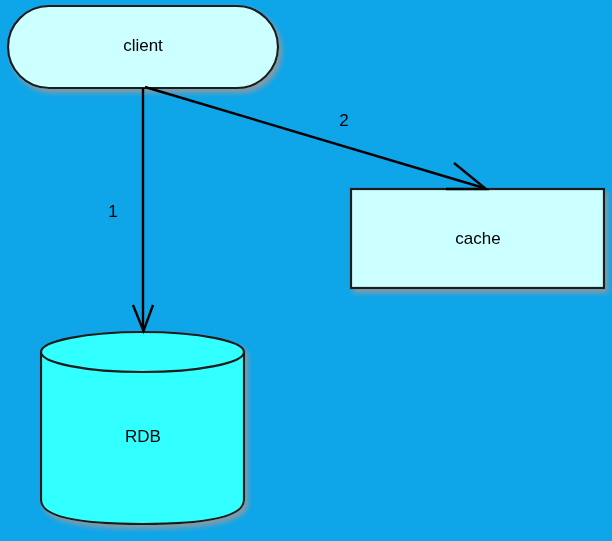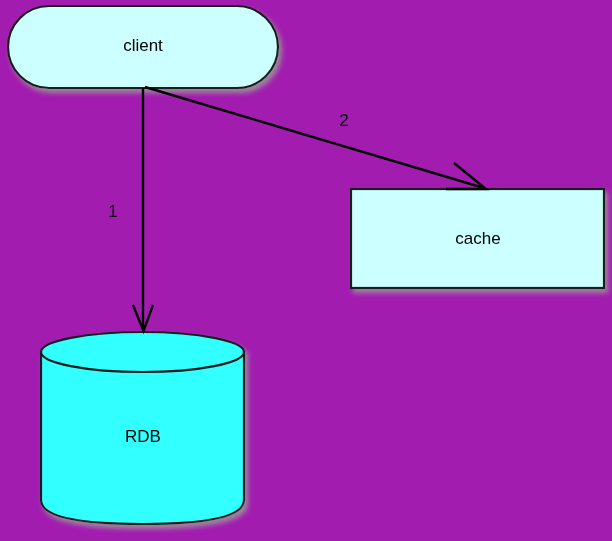--- a/index.html
+++ b/index.html
@@ -8,21 +8,21 @@
     padding: 0;
     background: #ffffff;
   }
   body {
     font-family: "Liberation Sans", sans-serif;
   }
   #canvas {
     position: relative;
     width: 612px;
     height: 541px;
-    background: #a21caf;
+    background: #0ea5e9;
     overflow: hidden;
   }
   #diagram-svg {
     position: absolute;
     top: 0;
     left: 0;
     width: 612px;
     height: 541px;
   }
   .node-label {

